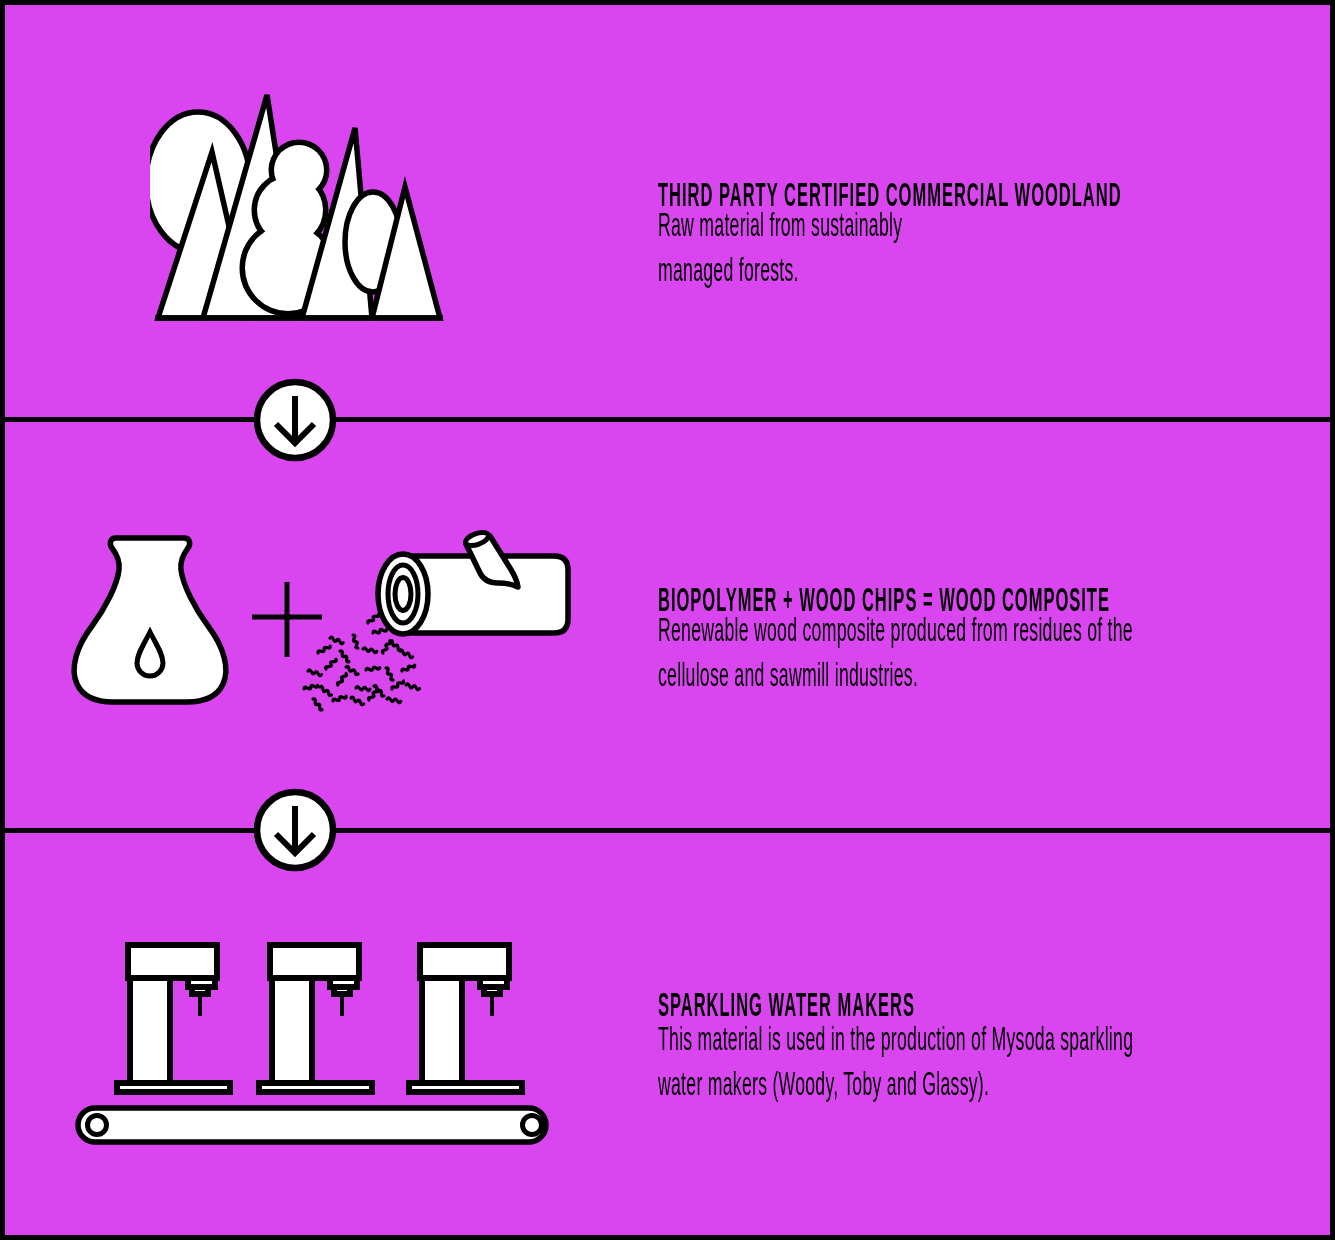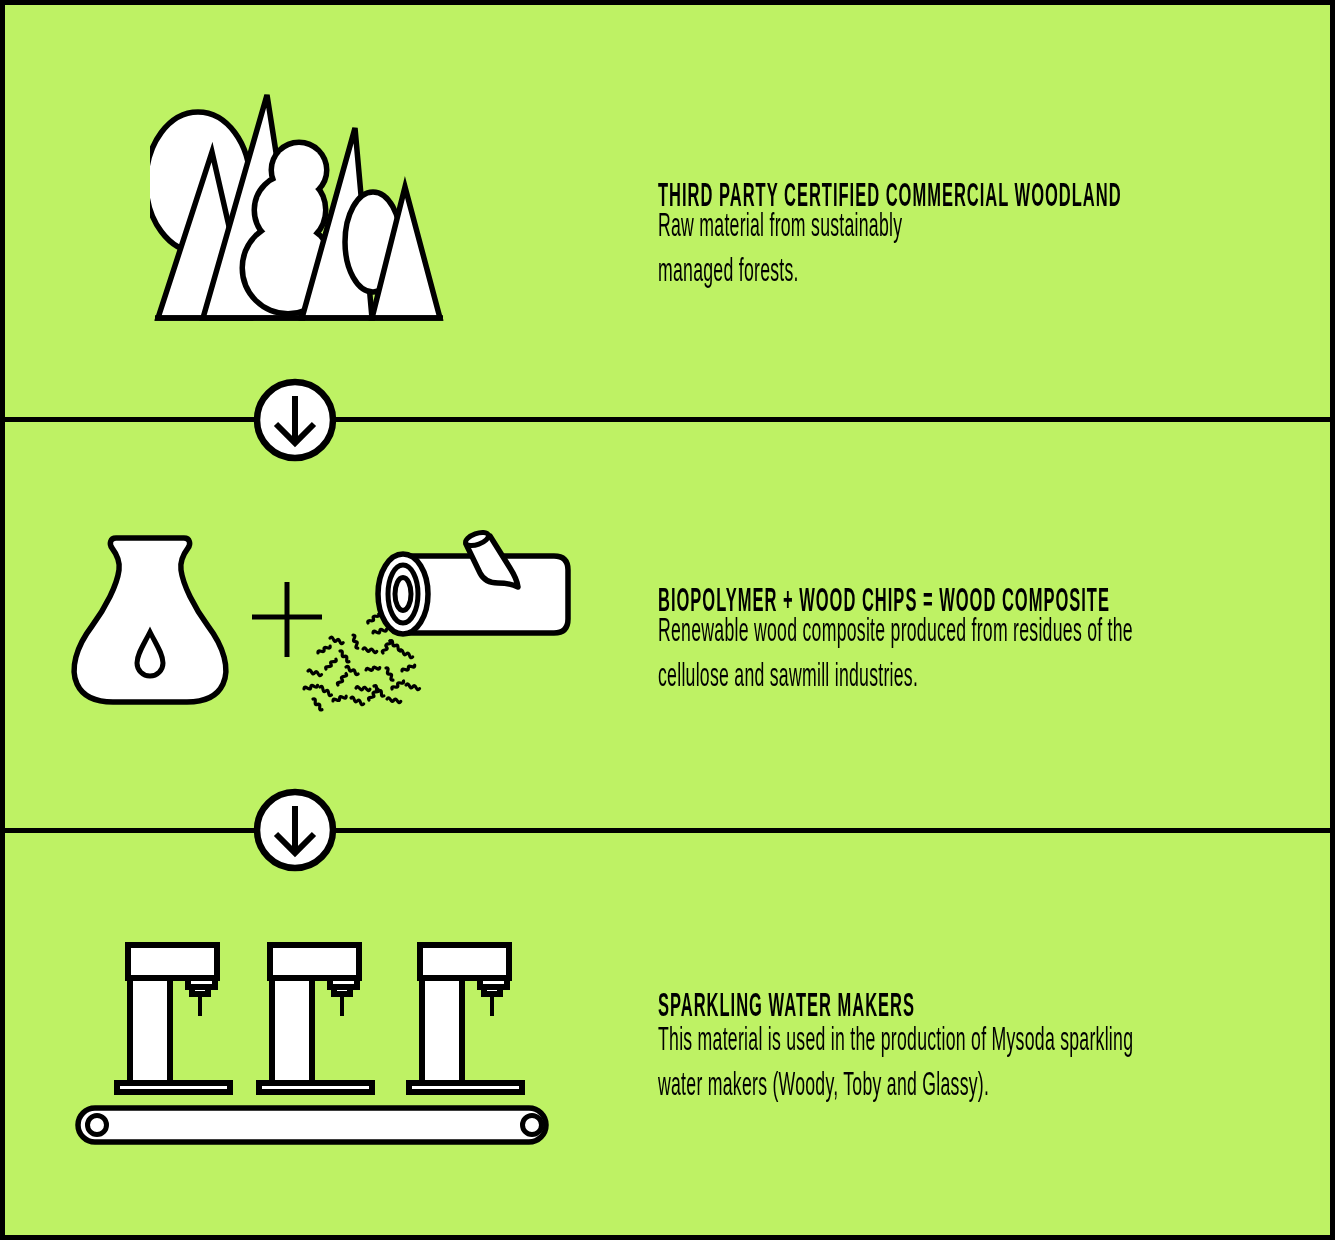--- a/index.html
+++ b/index.html
@@ -1,20 +1,20 @@
 <!DOCTYPE html>
 <html><head>
 <meta charset="utf-8">
 <style>
   html, body { margin: 0; padding: 0; background: #fff; }
   .canvas {
     position: relative;
     width: 1335px;
     height: 1240px;
-    background: #bef264;
+    background: #d946ef;
     border: 5px solid #000;
     box-sizing: border-box;
     font-family: "Liberation Sans", sans-serif;
     color: #000;
     overflow: hidden;
   }
   .icon, .connector, .heading, .bodytext, .divider { position: absolute; }
 
   .divider { left: 0; right: 0; height: 5px; background: #000; }
   .d1 { top: 412px; }

